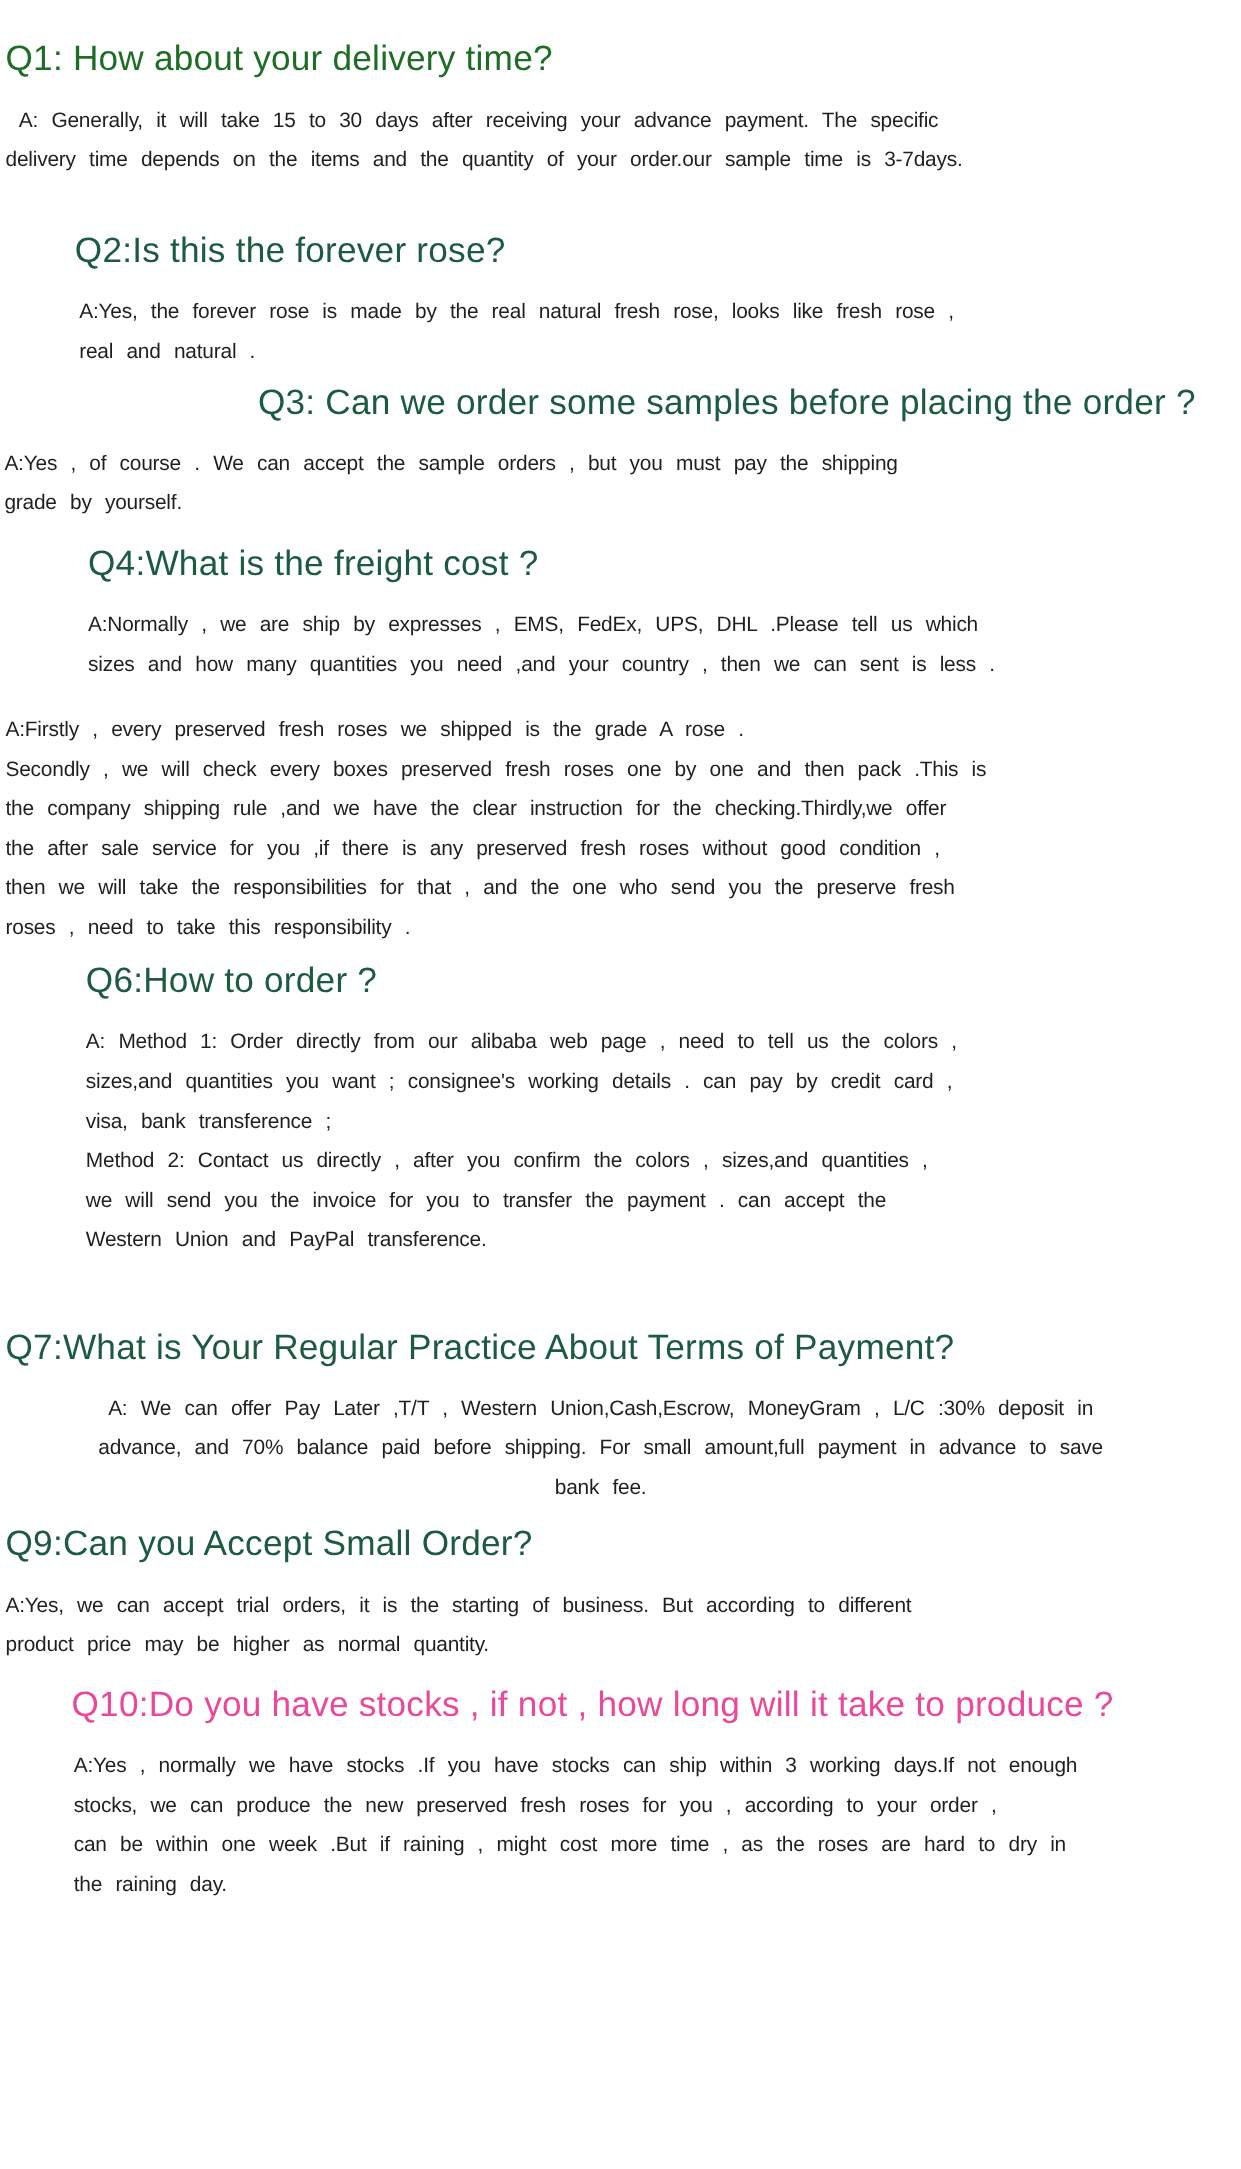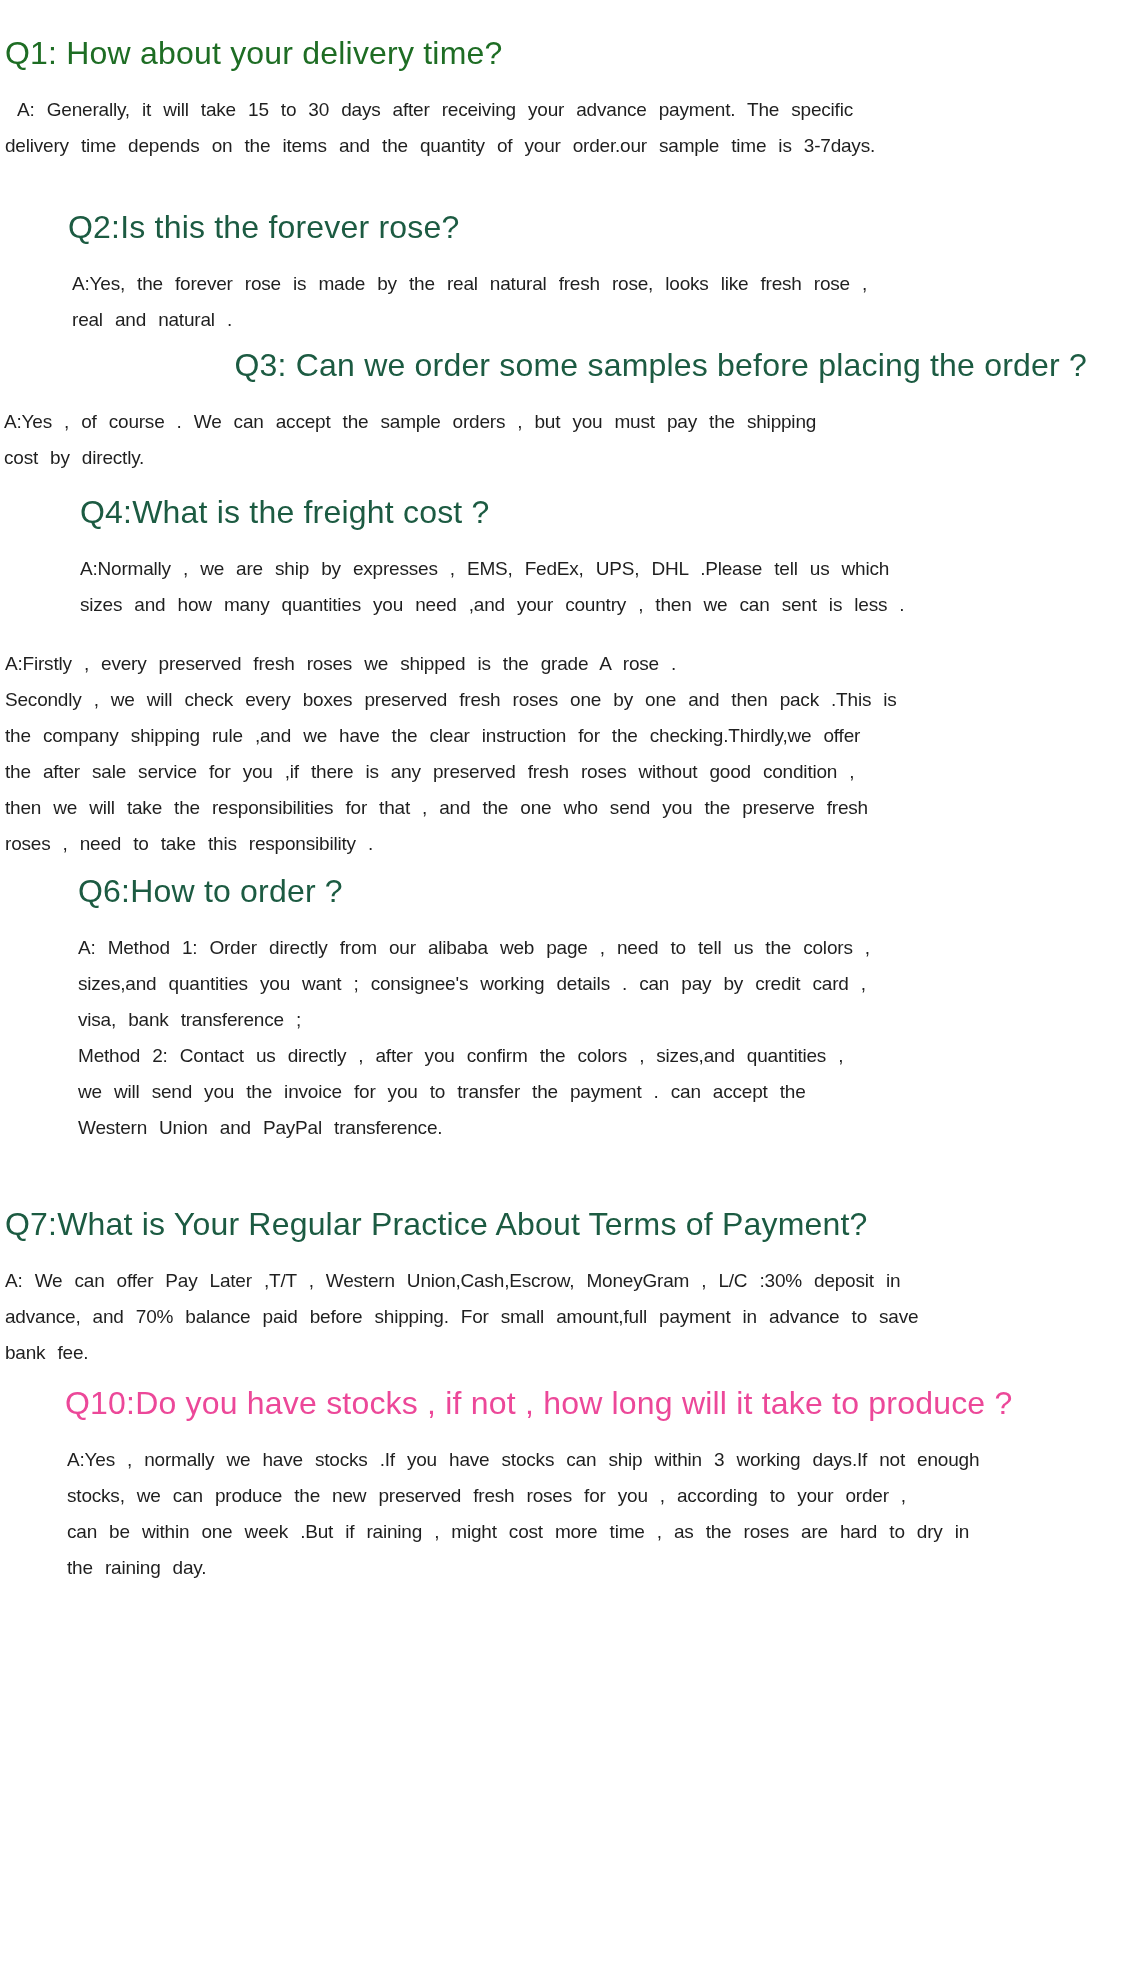--- a/index.html
+++ b/index.html
@@ -61,21 +61,21 @@
   .sec-4 { margin-bottom: 8px; }
   .sec-4 .q-heading { margin-left: 8px; }
   .sec-4 .q-answer  { margin-left: 5px; }
 
   .sec-5 { margin-bottom: 57px; }
   .sec-5 .q-heading { margin-left: 78px; }
   .sec-5 .q-answer  { margin-left: 78px; }
 
   .sec-6 { margin-bottom: 11px; }
   .sec-6 .q-heading { margin-left: 5px; }
-  .sec-6 .q-answer  { margin-left: 5px; }
+  .sec-6 .q-answer  { margin-left: 5px; text-align: center; }
 
   .sec-7 { margin-bottom: 14px; }
   .sec-7 .q-heading { margin-left: 83px; }
   .sec-7 .q-answer  { margin-left: 83px; }
 
   .sec-8 { margin-bottom: 14px; }
   .sec-8 .q-heading { margin-left: 5px; }
   .sec-8 .q-answer  { margin-left: 5px; }
 
   .sec-9 { margin-bottom: 0; }
@@ -100,21 +100,21 @@
     <div class="q-answer">
       <div class="q-line">A:Yes, the forever rose is made by the real natural fresh rose, looks like fresh rose ,</div>
       <div class="q-line">real and natural .</div>
     </div>
   </section>
 
   <section class="qa sec-2">
     <h2 class="q-heading" style="color: rgb(28, 91, 66);">Q3: Can we order some samples before placing the order ?</h2>
     <div class="q-answer">
       <div class="q-line">A:Yes , of course . We can accept the sample orders , but you must pay the shipping</div>
-      <div class="q-line">cost by directly.</div>
+      <div class="q-line">grade by yourself.</div>
     </div>
   </section>
 
   <section class="qa sec-3">
     <h2 class="q-heading" style="color: rgb(28, 91, 66);">Q4:What is the freight cost ?</h2>
     <div class="q-answer">
       <div class="q-line">A:Normally , we are ship by expresses , EMS, FedEx, UPS, DHL .Please tell us which</div>
       <div class="q-line">sizes and how many quantities you need ,and your country , then we can sent is less .</div>
     </div>
   </section>
@@ -145,20 +145,27 @@
   <section class="qa sec-6">
     <h2 class="q-heading" style="color: rgb(28, 91, 66);">Q7:What is Your Regular Practice About Terms of Payment?</h2>
     <div class="q-answer">
       <div class="q-line">A: We can offer Pay Later ,T/T , Western Union,Cash,Escrow, MoneyGram , L/C :30% deposit in</div>
       <div class="q-line">advance, and 70% balance paid before shipping. For small amount,full payment in advance to save</div>
       <div class="q-line">bank fee.</div>
     </div>
   </section>
 
 
+  <section class="qa sec-8">
+    <h2 class="q-heading" style="color: rgb(28, 91, 66);">Q9:Can you Accept Small Order?</h2>
+    <div class="q-answer">
+      <div class="q-line">A:Yes, we can accept trial orders, it is the starting of business. But according to different</div>
+      <div class="q-line">product price may be higher as normal quantity.</div>
+    </div>
+  </section>
 
   <section class="qa sec-9">
     <h2 class="q-heading" style="color: #ec4899;">Q10:Do you have stocks , if not , how long will it take to produce ?</h2>
     <div class="q-answer">
       <div class="q-line">A:Yes , normally we have stocks .If you have stocks can ship within 3 working days.If not enough</div>
       <div class="q-line">stocks, we can produce the new preserved fresh roses for you , according to your order ,</div>
       <div class="q-line">can be within one week .But if raining , might cost more time , as the roses are hard to dry in</div>
       <div class="q-line">the raining day.</div>
     </div>
   </section>

